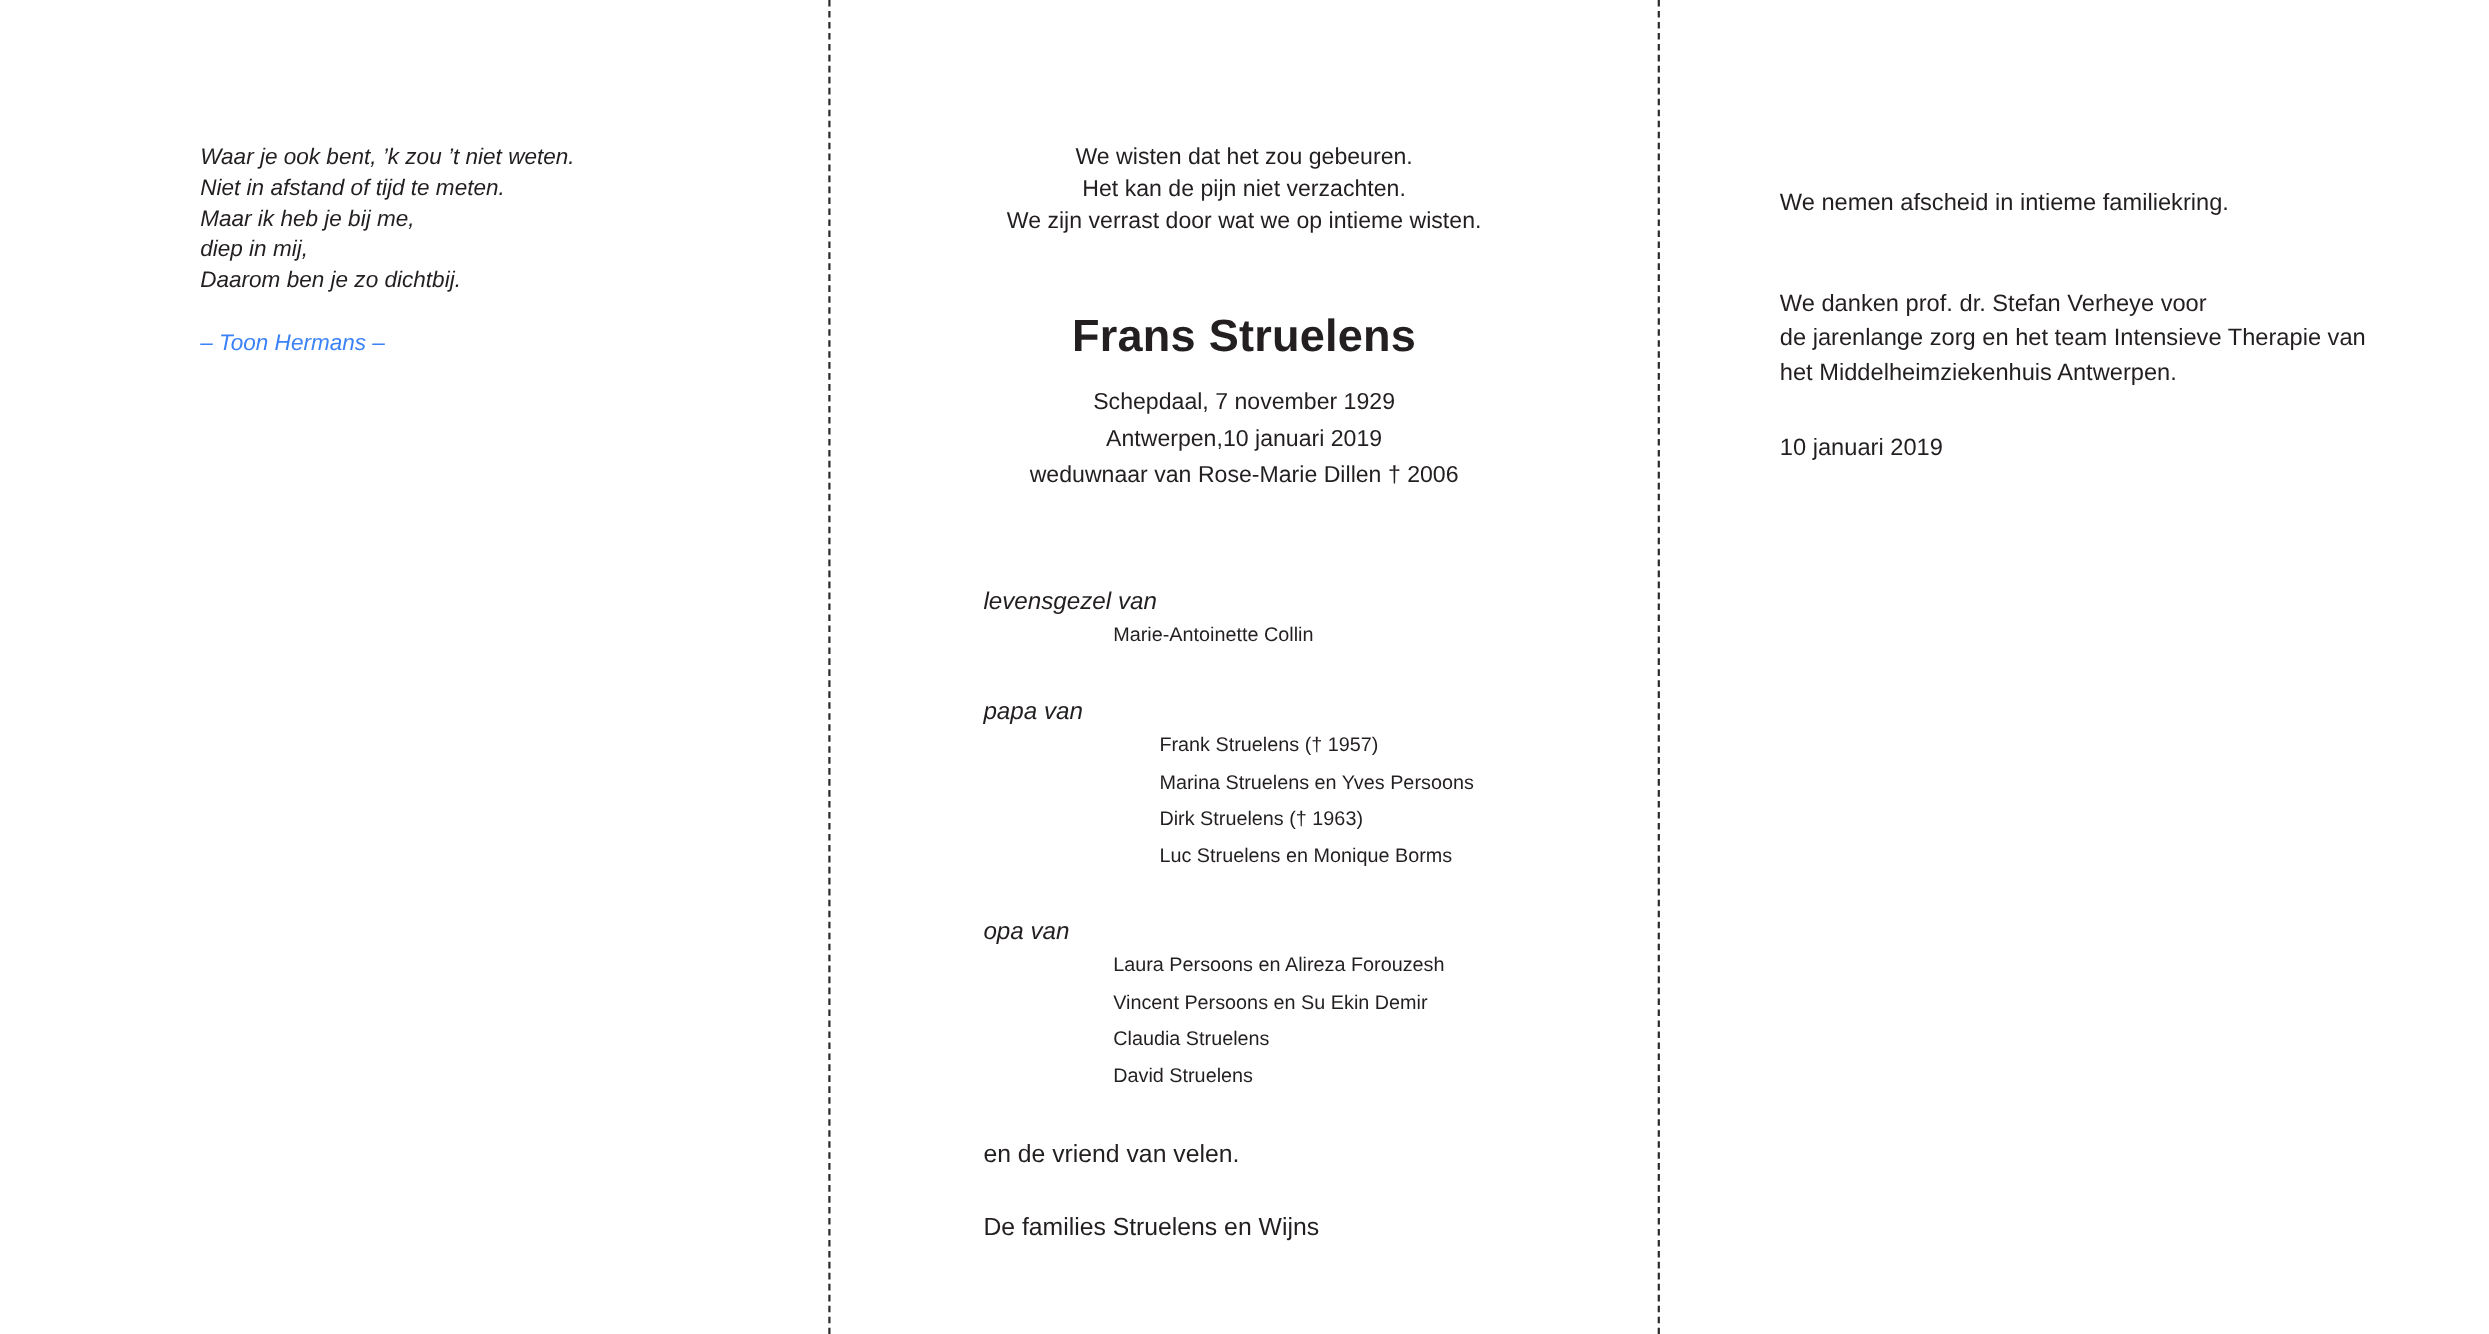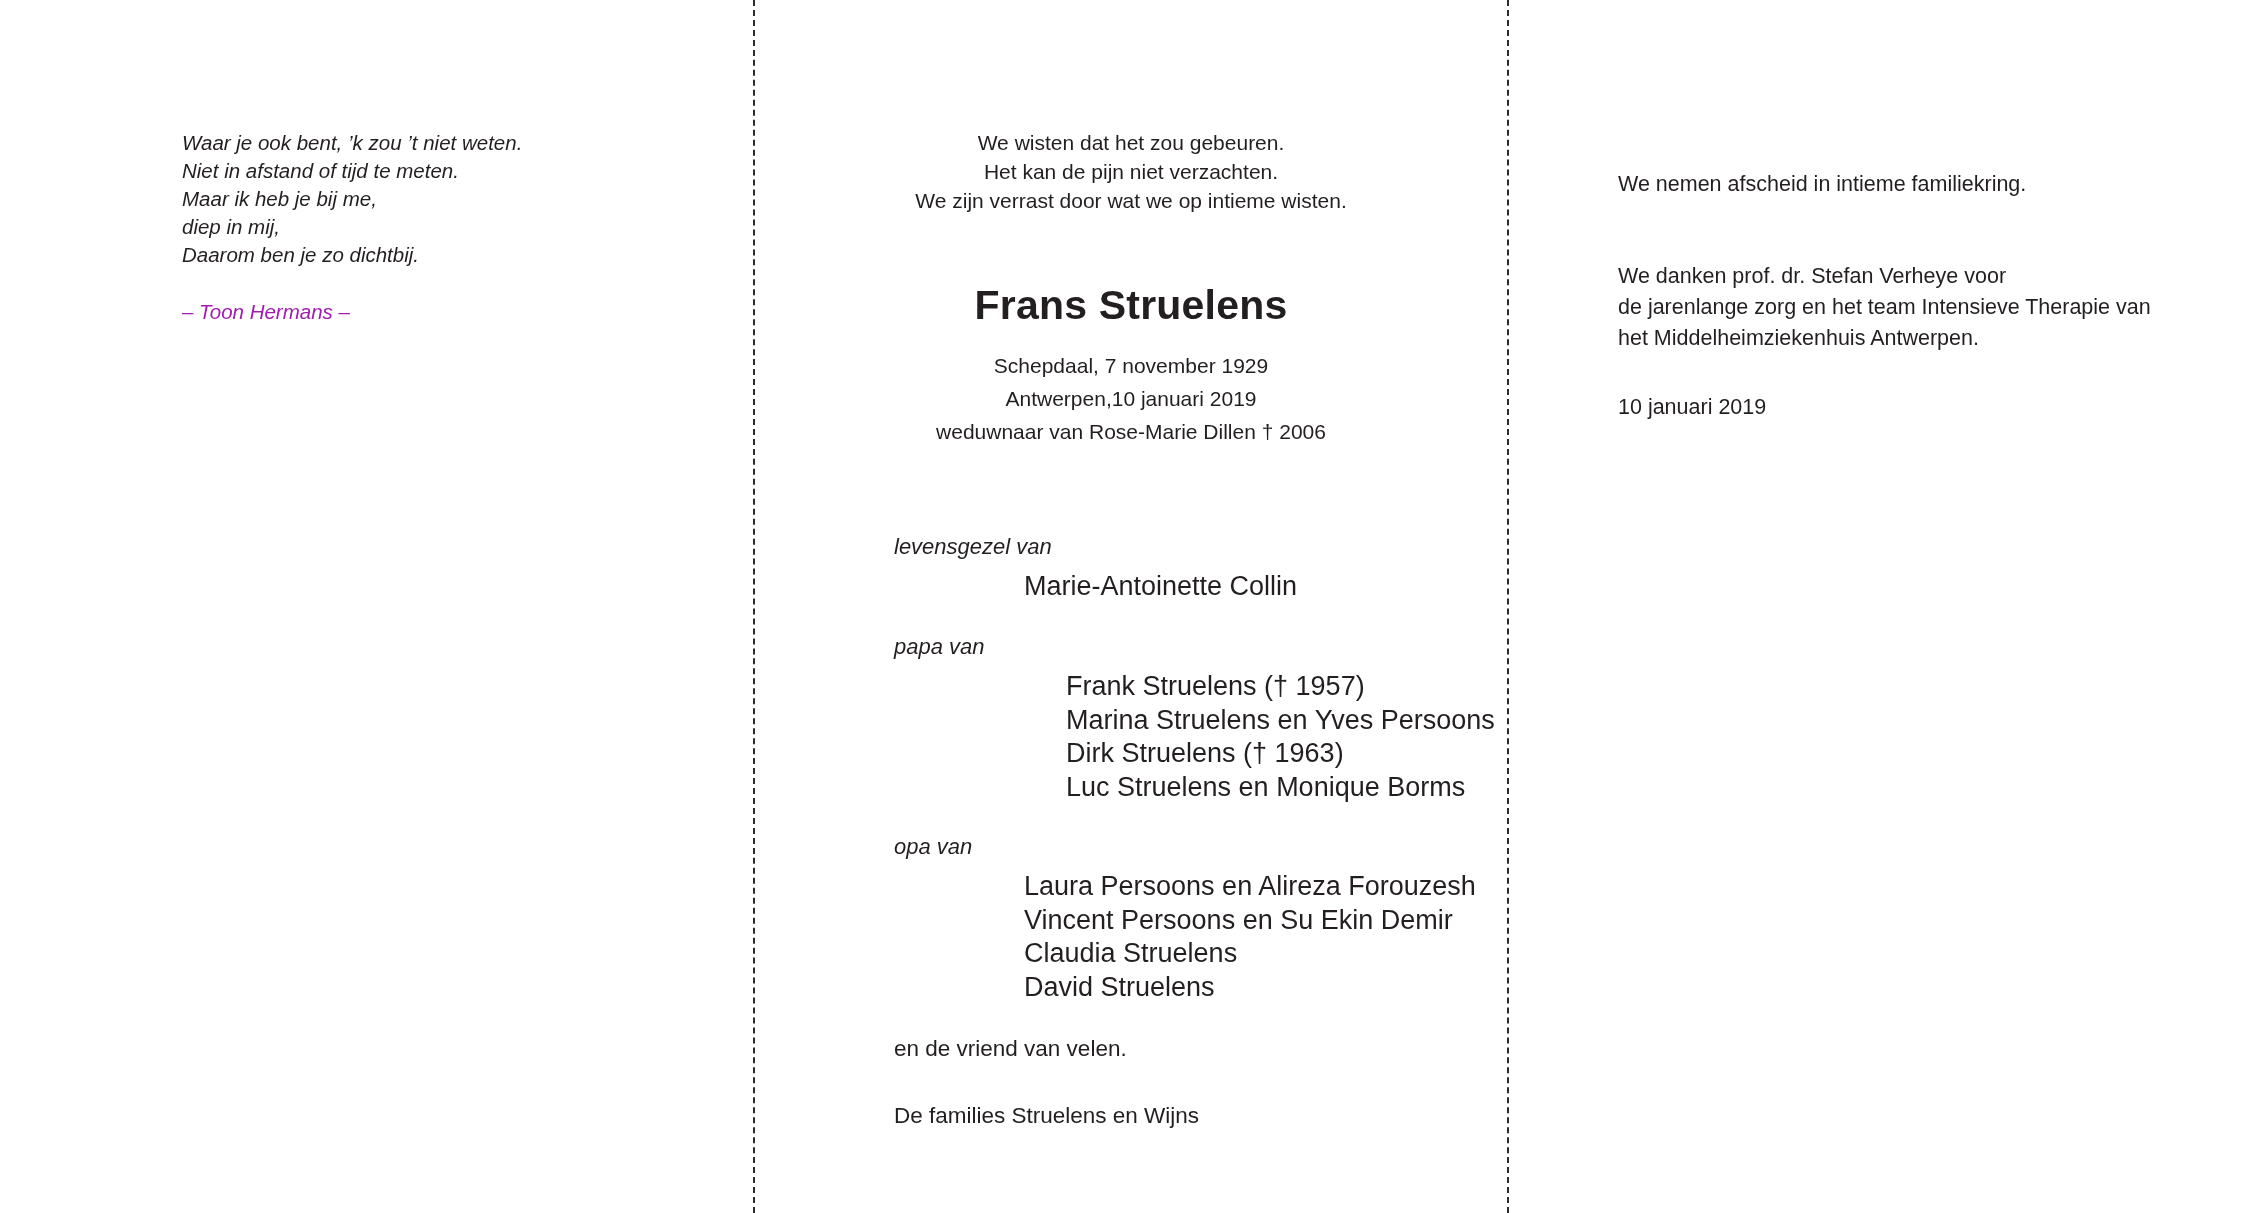--- a/index.html
+++ b/index.html
@@ -52,21 +52,21 @@
     color: #231f20;
     white-space: pre-line;
   }
   .poem-author {
     position: absolute;
     left: 182px;
     top: 277px;
     font-style: italic;
     font-size: 20.5px;
     line-height: 28px;
-    color: #a21caf;
+    color: #3b82f6;
   }
 
   
   .intro {
     position: absolute;
     left: 0;
     right: 0;
     top: 107px;
     text-align: center;
     font-size: 21px;
@@ -101,22 +101,22 @@
   }
   .rel-label {
     position: absolute;
     left: 134px;
     font-style: italic;
     font-size: 22px;
     line-height: 30px;
   }
   .rel-names {
     position: absolute;
-    left: 264px;
-    font-size: 27px;
+    left: 252px;
+    font-size: 18px;
     line-height: 33.5px;
     white-space: pre-line;
   }
 
   .grp1-label { top: 510px; }
   .grp1-names { top: 543px; }
   .grp2-label { top: 610px; }
   .grp2-names { top: 643px; margin-left: 42px; }
   .grp3-label { top: 810px; }
   .grp3-names { top: 843px; }

